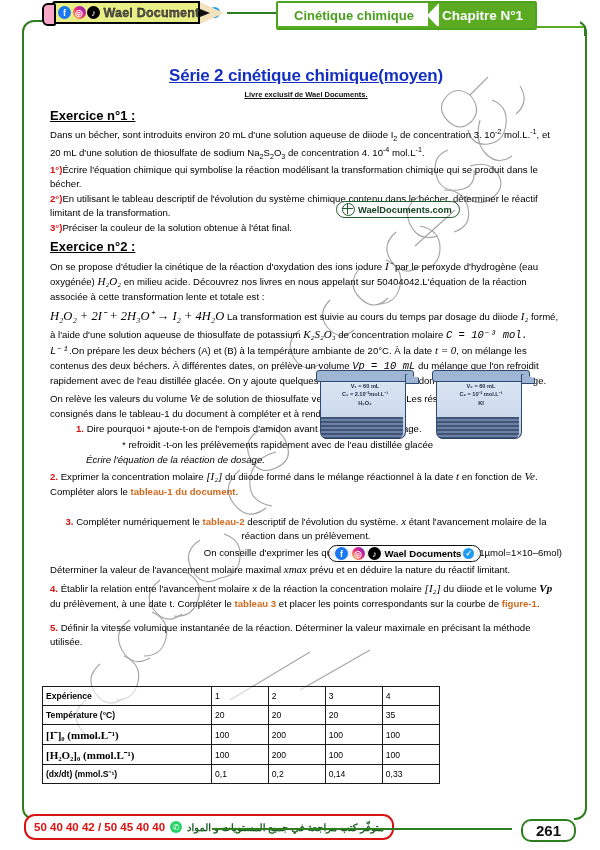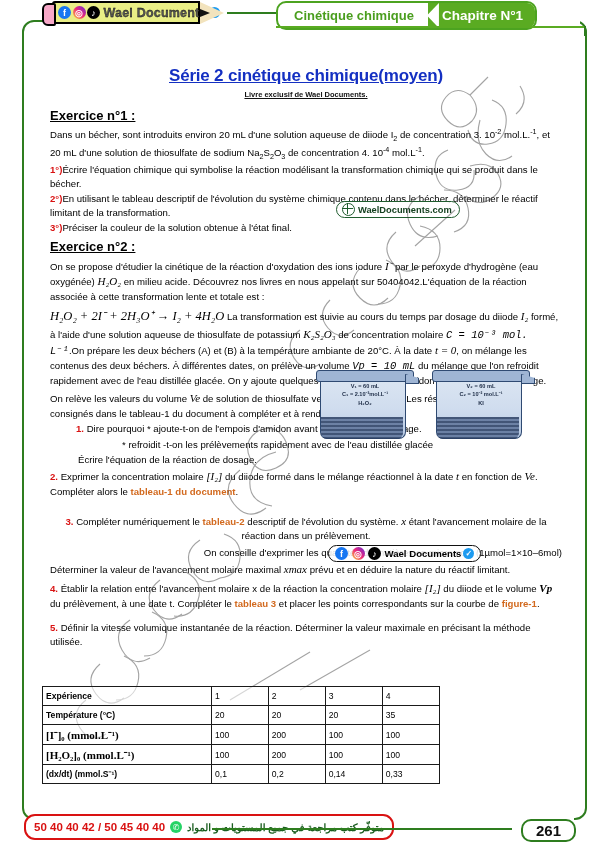--- a/index.html
+++ b/index.html
@@ -89,21 +89,21 @@
     width:11px;height:11px;border-radius:50%;background:#1d9bf0;color:#fff;
     font-size:8px;display:inline-flex;align-items:center;justify-content:center;
     flex:0 0 auto;
   }
   .hdr-line{
     position:absolute;left:227px;top:12px;width:50px;height:2px;background:#2e7d1f;
   }
   .hdr-chip{
     position:absolute;left:276px;top:1px;height:25px;
     display:flex;align-items:stretch;
-    border:2px solid #4ca320;border-radius:10px;overflow:hidden;
+    border:2px solid #4ca320;border-radius:2px;overflow:hidden;
     background:#fff;
   }
   .hdr-title{
     display:flex;align-items:center;padding:0 14px 0 16px;
     font-size:13px;font-weight:bold;color:#4a9e1e;white-space:nowrap;
   }
   .hdr-chapter{
     display:flex;align-items:center;padding:0 12px 0 14px;
     background:#5aab22;color:#fff;font-size:13.5px;font-weight:bold;
     position:relative;white-space:nowrap;
@@ -144,21 +144,21 @@
   .mth{font-family:"Liberation Serif", serif;font-style:italic;font-size:11px;}
   .mthb{font-family:Liberation Mono, monospace;font-style:italic;font-size:10.5px;}
   sub{font-size:7.2px;}
   sup{font-size:7.2px;}
   .eqline{
     font-family:"Liberation Serif", serif;font-style:italic;
     font-size:12.5px;margin:3px 0 1px;display:inline-block;
   }
   .indent1{margin-left:26px;}
   .indent2{margin-left:72px;}
-  .indent3{margin-left:28px;}
+  .indent3{margin-left:36px;font-style:italic;}
 
   
   .beakers{position:absolute;left:316px;top:368px;width:224px;height:75px;}
   .beaker{position:absolute;top:0;width:96px;height:72px;}
   .bk1{left:0;}
   .bk2{left:116px;}
   .bk-body{
     position:absolute;left:4px;top:8px;width:84px;height:62px;
     background:linear-gradient(180deg,#dce6f2 0%,#cfdcee 55%,#b7c9e2 100%);
     border:1.6px solid #2f4a72;

